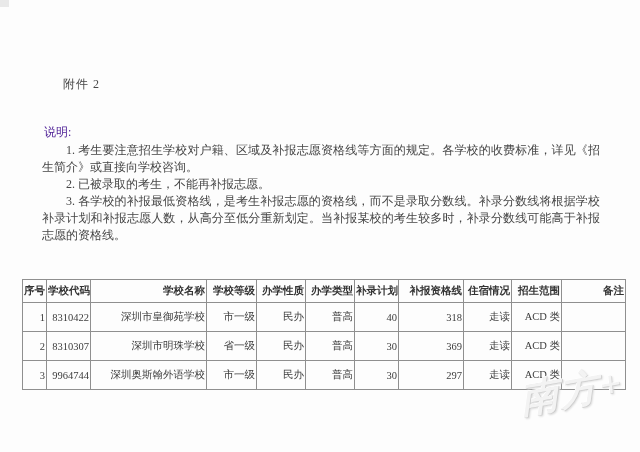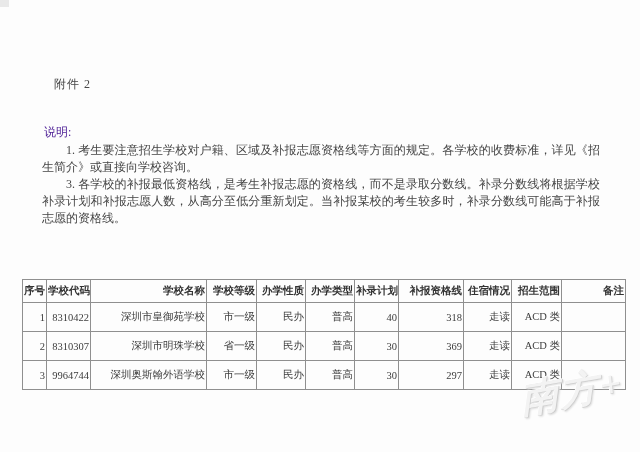--- a/index.html
+++ b/index.html
@@ -19,21 +19,21 @@
   .corner-mark {
     position: absolute;
     left: 0;
     top: 0;
     width: 9px;
     height: 7px;
     background: #e9e9e9;
   }
   .attachment {
     position: absolute;
-    left: 54px;
+    left: 63px;
     top: 76px;
     font-size: 12px;
     letter-spacing: 1px;
     color: #474747;
   }
   .title {
     position: absolute;
     left: 0;
     right: 0;
     top: 95px;
@@ -117,20 +117,21 @@
 
   <div class="corner-mark"></div>
 
   <div class="attachment">附件 2</div>
 
 
   <div class="notes-label">说明:</div>
 
   <div class="notes">
     <p>1. 考生要注意招生学校对户籍、区域及补报志愿资格线等方面的规定。各学校的收费标准，详见《招生简介》或直接向学校咨询。</p>
+    <p>2. 已被录取的考生，不能再补报志愿。</p>
     <p>3. 各学校的补报最低资格线，是考生补报志愿的资格线，而不是录取分数线。补录分数线将根据学校补录计划和补报志愿人数，从高分至低分重新划定。当补报某校的考生较多时，补录分数线可能高于补报志愿的资格线。</p>
   </div>
 
   <table class="plan-table">
     <colgroup>
       <col style="width:24px">
       <col style="width:44px">
       <col style="width:116px">
       <col style="width:50px">
       <col style="width:49px">

